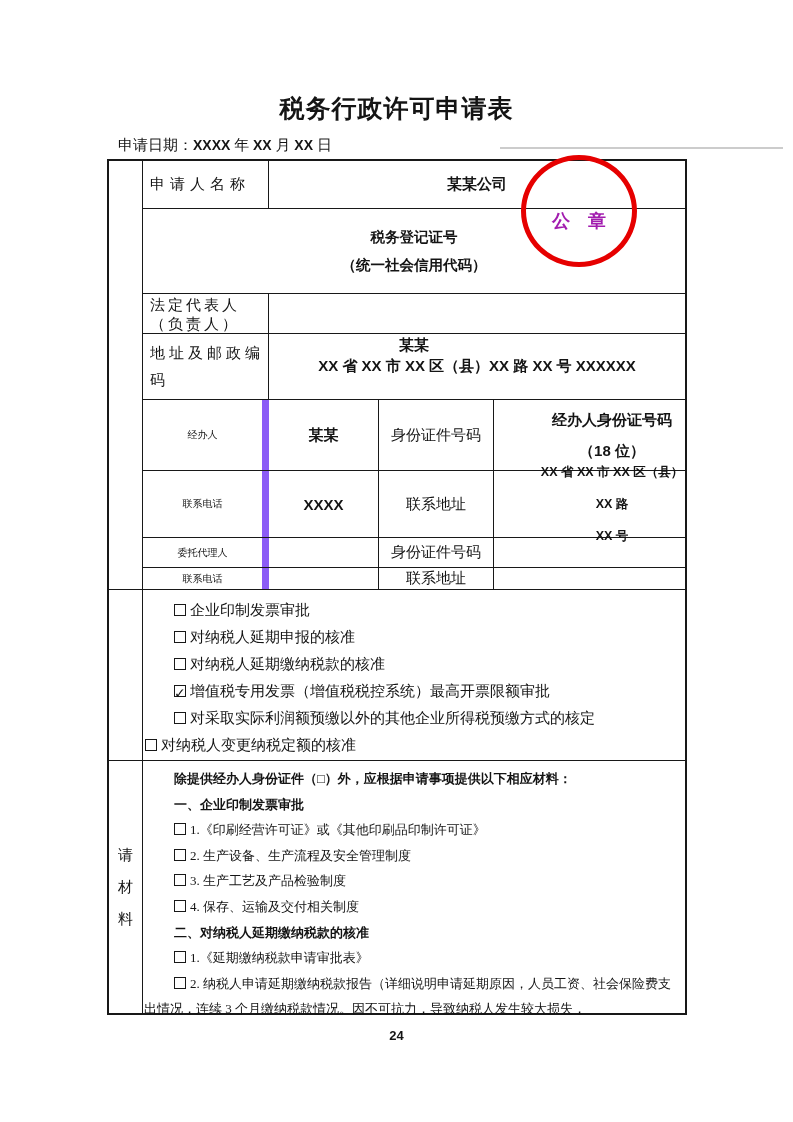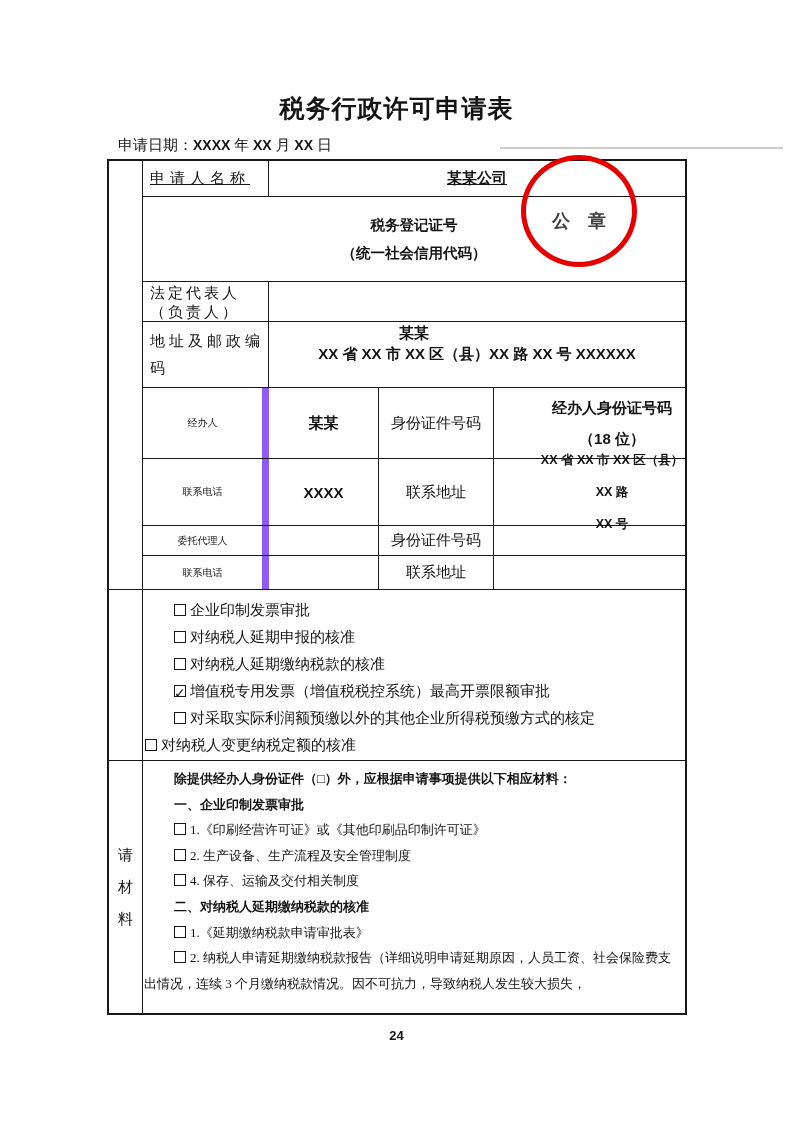--- a/index.html
+++ b/index.html
@@ -31,21 +31,21 @@
   .sec3 { flex:1; }
   .narrow {
     width:34px; flex:none; border-right:1px solid #181818; box-sizing:border-box;
     display:flex; align-items:center; justify-content:center;
   }
   .v-label { width:17px; font-size:15px; line-height:32px; text-align:center; word-break:break-all; }
   .s-main { flex:1; display:flex; flex-direction:column; min-width:0; }
 
   .row { display:flex; border-bottom:1px solid #181818; box-sizing:border-box; min-height:0; }
   .row:last-child { border-bottom:none; }
-  .rh32{height:36px;text-decoration:underline;} .rh85{height:85px;} .rh40{height:40px;flex-direction:column;} .rh66{height:66px;}
+  .rh32{height:48px;} .rh85{height:85px;} .rh40{height:40px;flex-direction:column;} .rh66{height:66px;}
   .rh71{height:71px;} .rh67{height:67px;} .rh30{height:30px;} .rflex{flex:1;}
 
   .cell { box-sizing:border-box; display:flex; align-items:center; min-width:0; }
   .lab {
     width:126px; flex:none; border-right:1px solid #181818;
     padding:2px 2px 2px 7px; font-size:15px; letter-spacing:4px;
     line-height:27px; white-space:pre-line;
   }
   .lab.tight { letter-spacing:1.5px; font-size:14px; }
   .lab-c { width:126px; flex:none; border-right:7px solid #8b5cf6;
@@ -78,21 +78,21 @@
   .mat-bold { font-family:"Liberation Sans","DejaVu Sans",sans-serif; font-weight:700; margin-left:30px; }
   .mat-item { text-indent:30px; }
 
   .seal {
     position:absolute; left:521px; top:155px; width:116px; height:112px;
     border:5px solid #e60000; border-radius:50%; box-sizing:border-box;
     display:flex; align-items:center; justify-content:center; z-index:5;
     background:transparent;
   }
   .seal-text {
-    color:#404040; font-size:18px; font-weight:700;
+    color:#a21caf; font-size:18px; font-weight:700;
     font-family:"Liberation Sans","DejaVu Sans",sans-serif; white-space:pre;margin-top:19px;
   }
   .pagenum {
     position:absolute; top:1028px; left:0; width:100%; text-align:center;
     font-size:13px; font-family:"Liberation Sans","DejaVu Sans",sans-serif; font-weight:700;
   }
 </style>
 </head>
 <body>
 
@@ -194,20 +194,21 @@
 
     <div class="sec sec3">
       <div class="narrow">
         <div class="v-label">请材料</div>
       </div>
       <div class="s3-main">
         <div class="mat-line mat-bold">除提供经办人身份证件（□）外，应根据申请事项提供以下相应材料：</div>
         <div class="mat-line mat-bold">一、企业印制发票审批</div>
         <div class="mat-line mat-item"><span class="cb"></span><span>1.《印刷经营许可证》或《其他印刷品印制许可证》</span></div>
         <div class="mat-line mat-item"><span class="cb"></span><span>2. 生产设备、生产流程及安全管理制度</span></div>
+        <div class="mat-line mat-item"><span class="cb"></span><span>3. 生产工艺及产品检验制度</span></div>
         <div class="mat-line mat-item"><span class="cb"></span><span>4. 保存、运输及交付相关制度</span></div>
         <div class="mat-line mat-bold">二、对纳税人延期缴纳税款的核准</div>
         <div class="mat-line mat-item"><span class="cb"></span><span>1.《延期缴纳税款申请审批表》</span></div>
         <div class="mat-line mat-item"><span class="cb"></span><span>2. 纳税人申请延期缴纳税款报告（详细说明申请延期原因，人员工资、社会保险费支出情况，连续 3 个月缴纳税款情况。因不可抗力，导致纳税人发生较大损失，</span></div>
       </div>
     </div>
 
   </div>
 
   <div class="seal">

